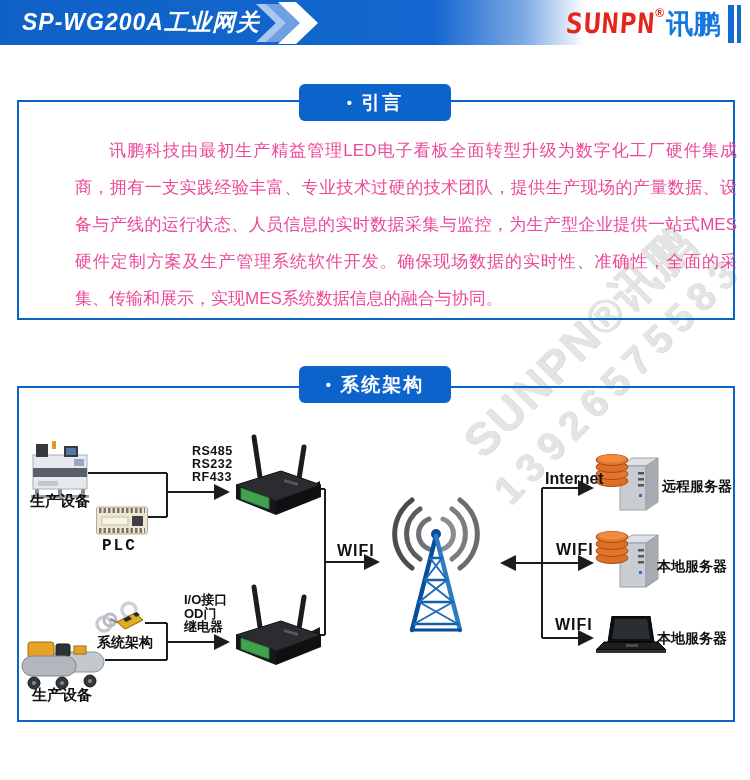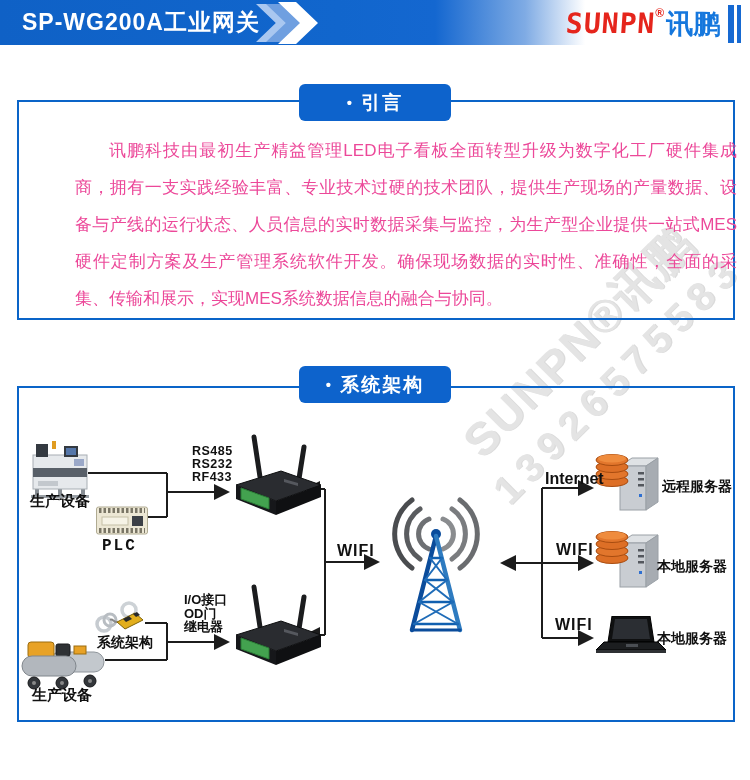--- a/index.html
+++ b/index.html
@@ -3,21 +3,21 @@
 <meta charset="utf-8">
 <style>
   * { margin:0; padding:0; box-sizing:border-box; }
   html,body { width:750px; height:780px; background:#fff; font-family:"Liberation Sans",sans-serif; overflow:hidden; }
   body { position:relative; }
 
   
   .header { position:absolute; left:0; top:0; width:750px; height:45px;
     background:linear-gradient(90deg,#0f61c6 0%,#1166cd 45%,#1467d0 58%,#7fabe4 70%,#ffffff 78%,#ffffff 100%); }
   .header-title { position:absolute; left:22px; top:0; height:45px; display:flex; align-items:center;
-    color:#fff; font-size:23px; font-weight:bold; letter-spacing:1px; }
+    color:#fff; font-size:23px; font-weight:bold; letter-spacing:1px;font-style:italic; }
   .chev { position:absolute; clip-path:polygon(0 0,45% 0,100% 50%,45% 100%,0 100%,55% 50%); }
   .chev1 { left:256px; top:4px; width:36px; height:38px; background:#a9c7f0; }
   .chev2 { left:266px; top:4px; width:36px; height:38px; background:#6f9fe0; }
   .chev3 { left:278px; top:2px; width:40px; height:42px; background:#ffffff; }
   .logo { position:absolute; left:566px; top:6px; white-space:nowrap; }
   .brand { display:inline-block; font-family:"DejaVu Sans Mono",monospace; font-weight:bold; font-size:28px;
     color:#e5251c; letter-spacing:1px; transform:skewX(-4deg); }
   .reg { font-size:12px; color:#e5251c; vertical-align:top; font-weight:bold; }
   .brand-cn { font-size:27px; font-weight:bold; color:#1577dd; margin-left:2px; }
   .bar { position:absolute; background:#1669d2; }

